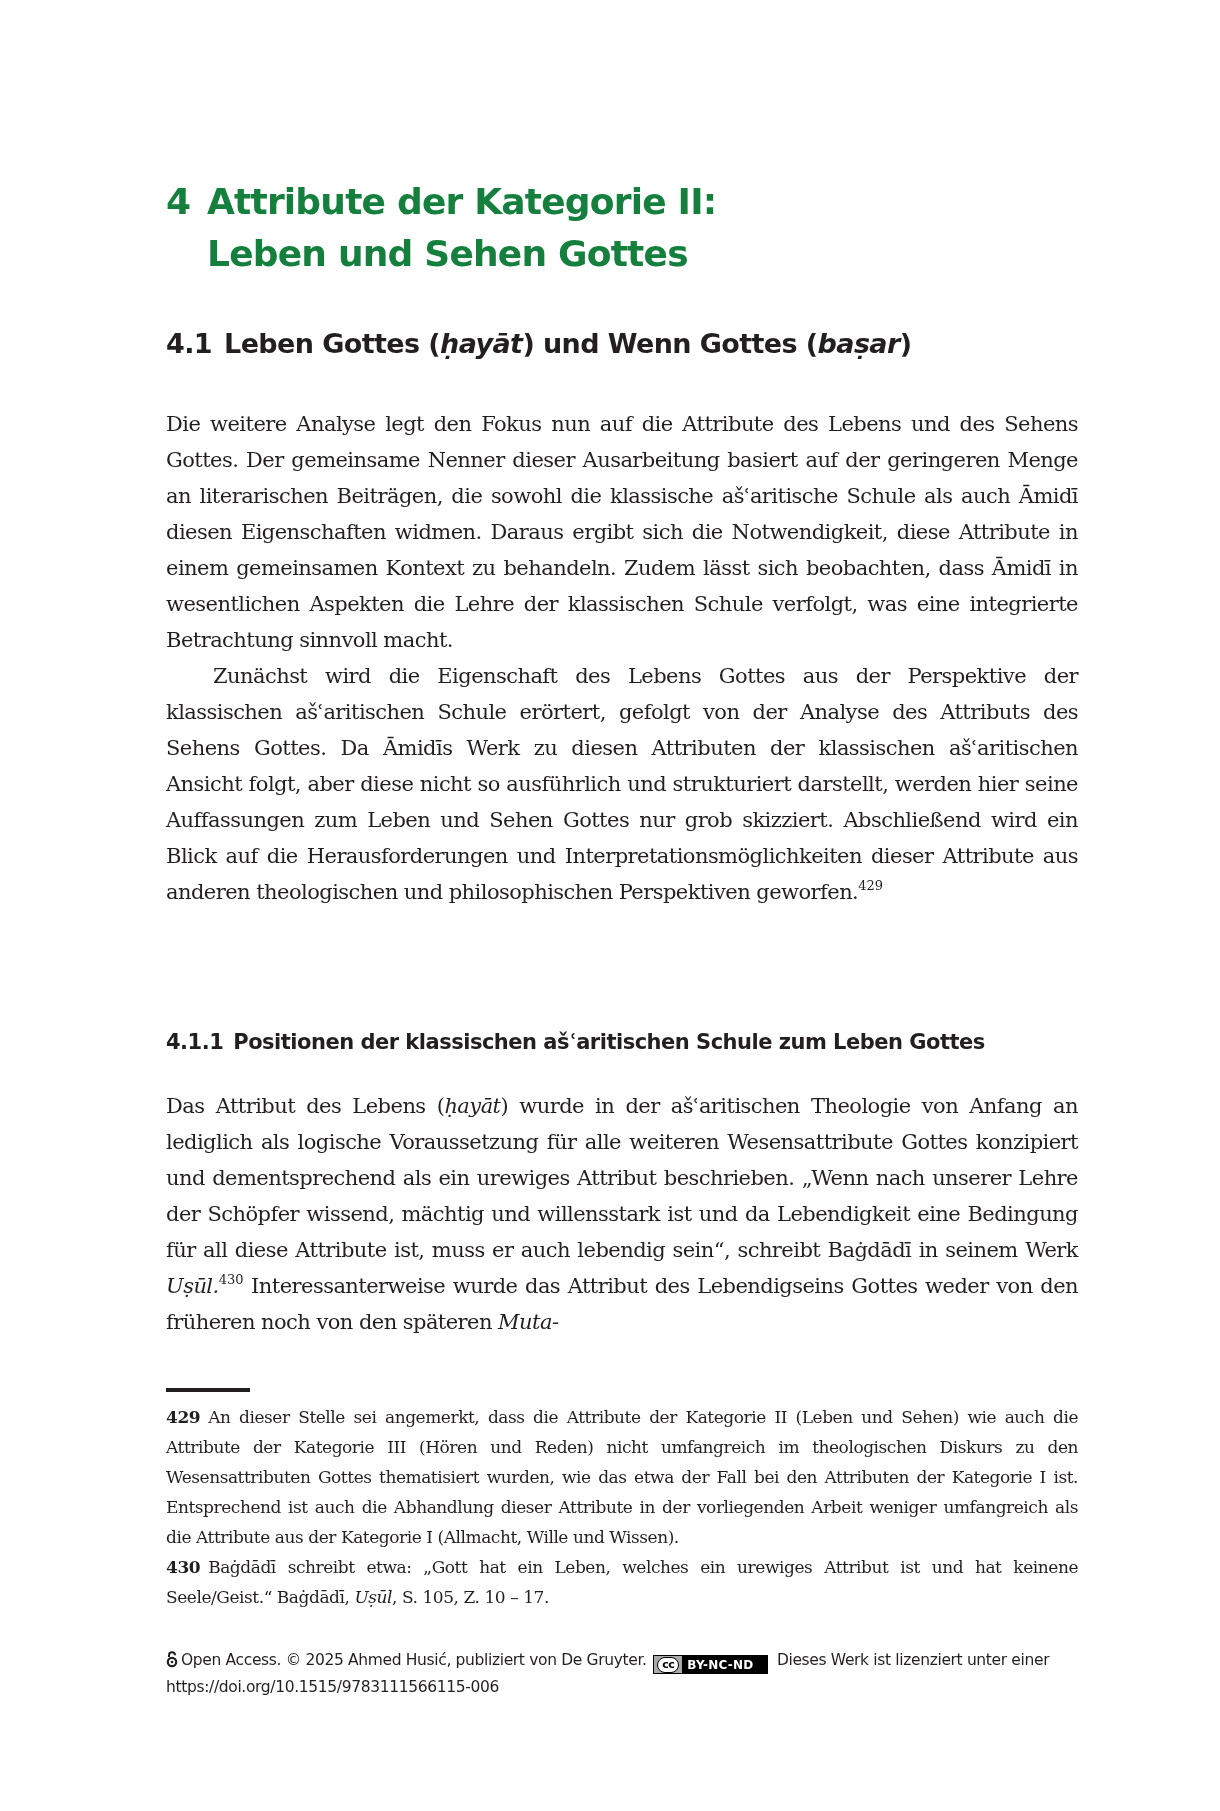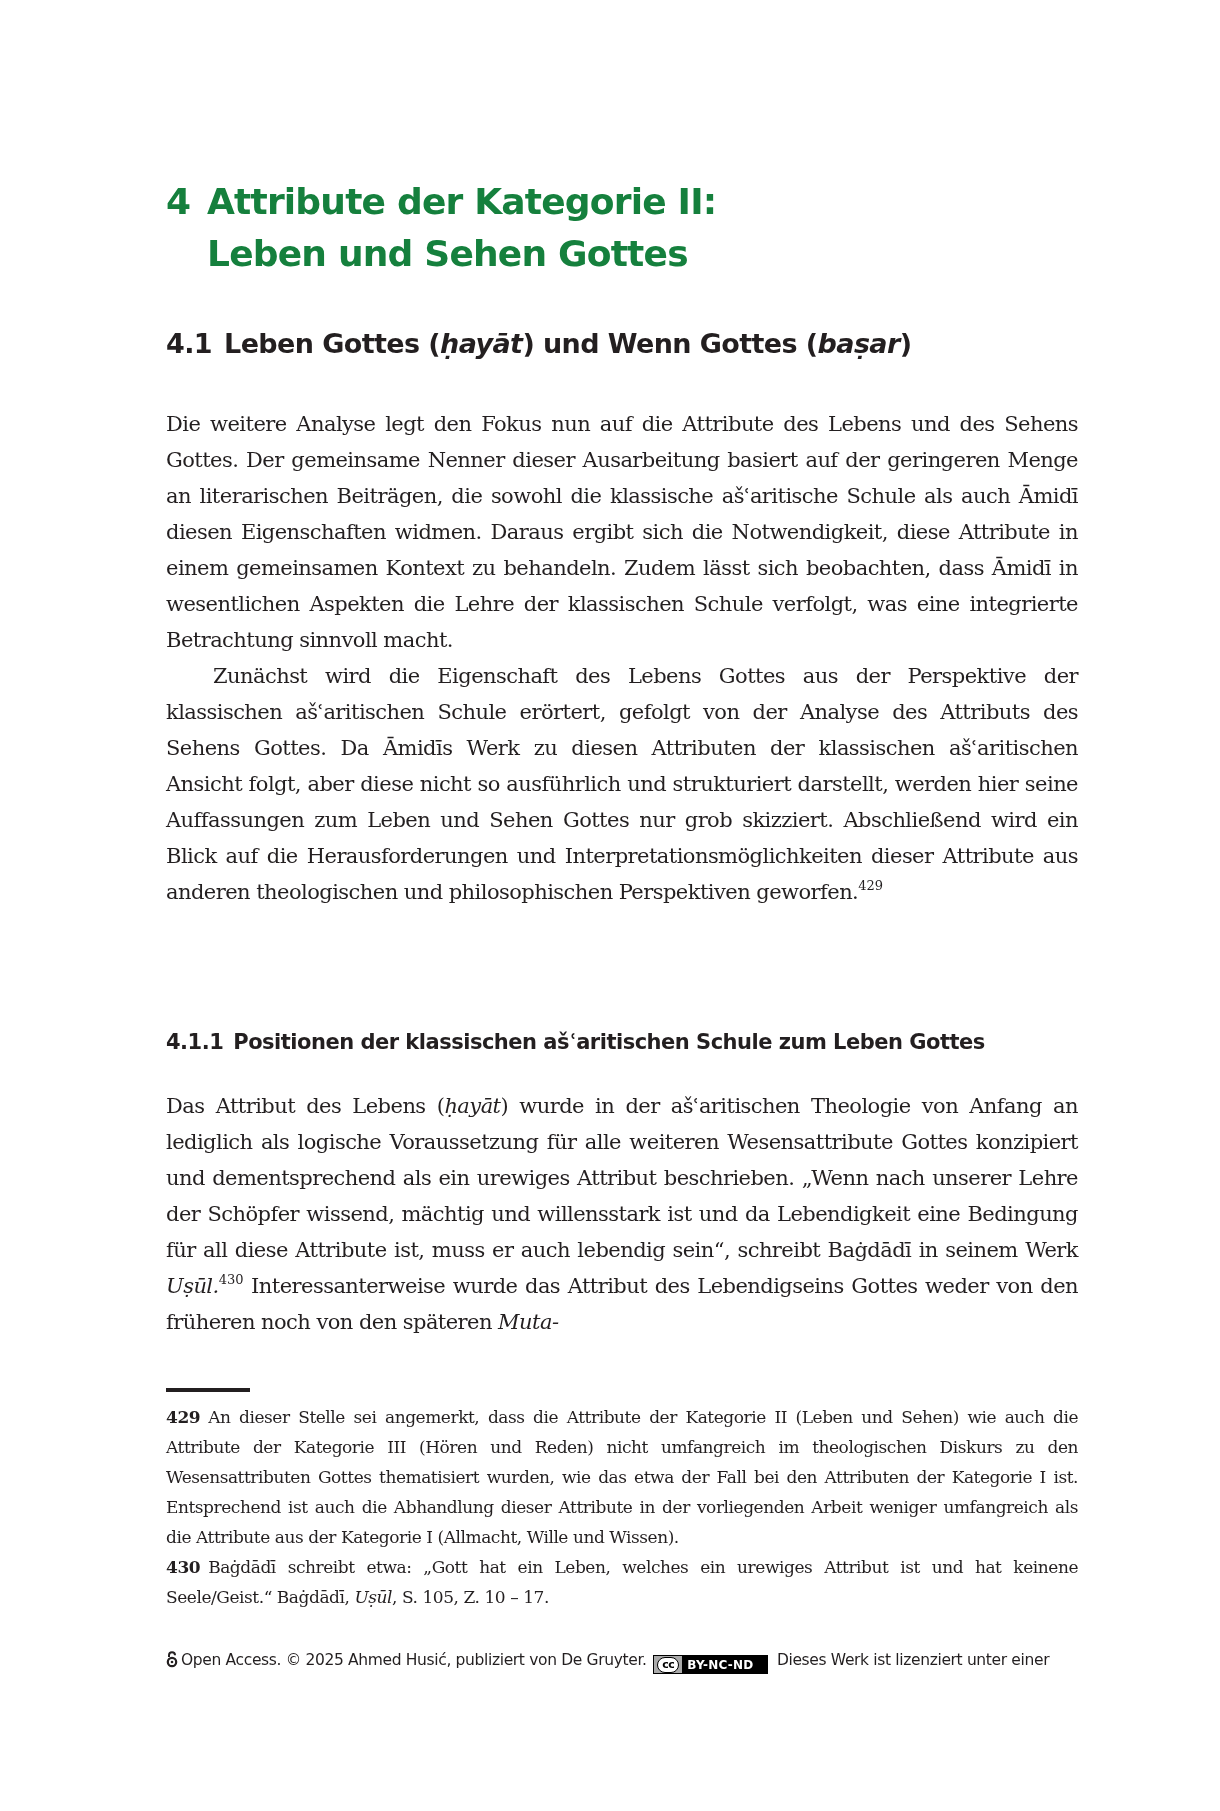--- a/index.html
+++ b/index.html
@@ -212,15 +212,16 @@
           <circle cx="6" cy="11" r="4.2" fill="none" stroke="#231f20" stroke-width="2.2"></circle>
           <circle cx="6" cy="11" r="1.3" fill="#231f20"></circle>
         </svg>
       </span><span>Open Access. © 2025 Ahmed Husić, publiziert von De Gruyter.</span>
       <span class="cc-badge">
           <span class="cc-circle">cc</span>
           <span class="cc-terms">BY-NC-ND</span>
         </span>
       <span>Dieses Werk ist lizenziert unter einer</span>
     </div>
+    <div class="row">https://doi.org/10.1515/9783111566115-006</div>
   </div>
 
 </div>
 
 </body></html>

